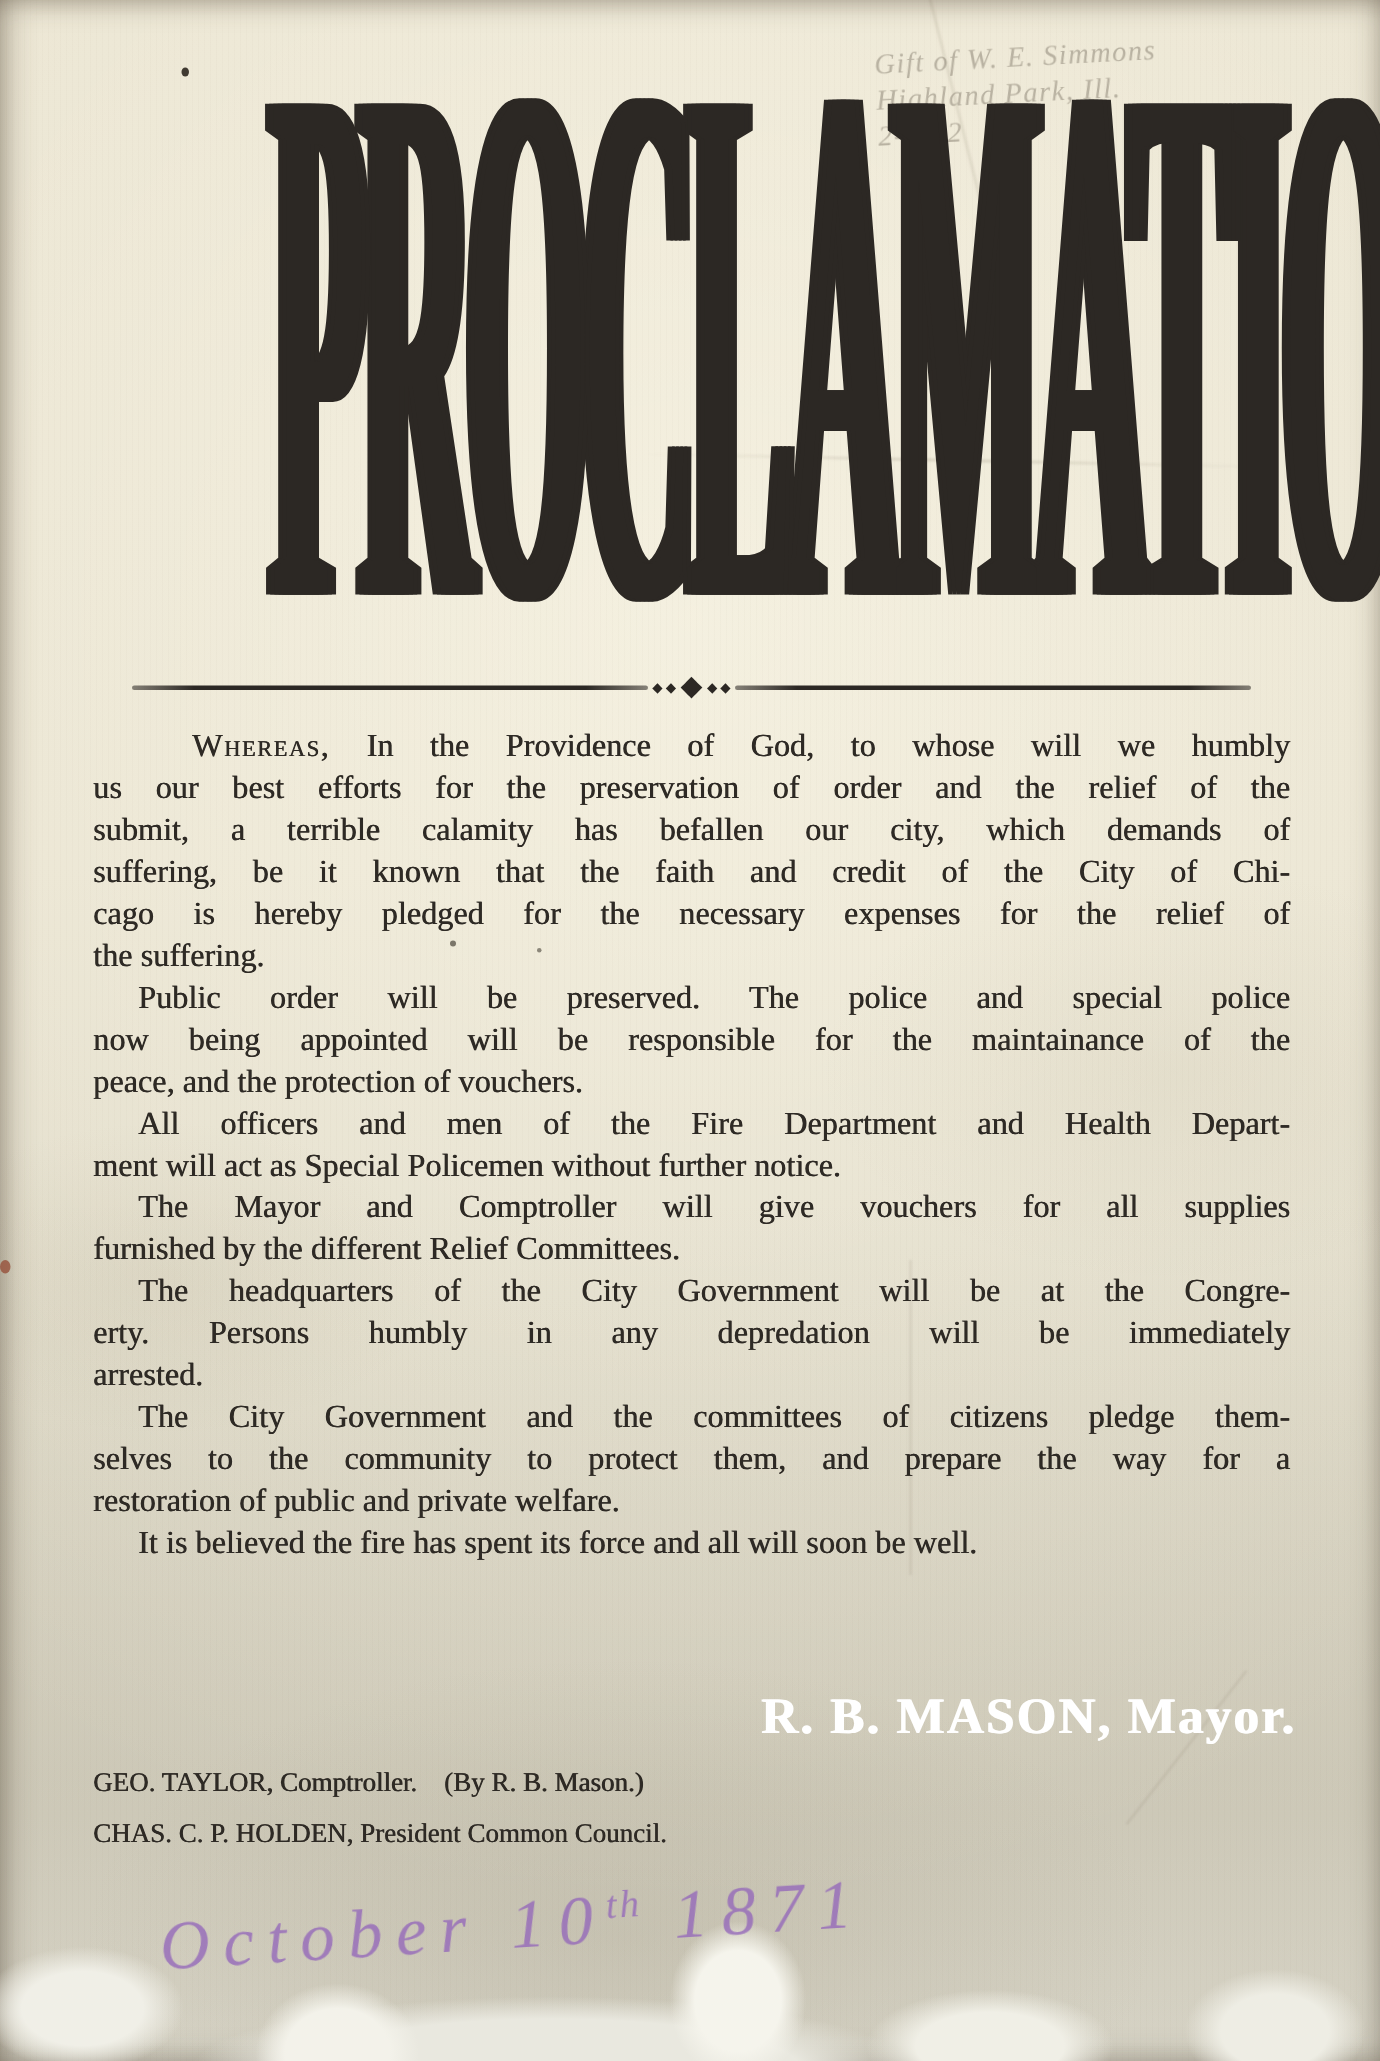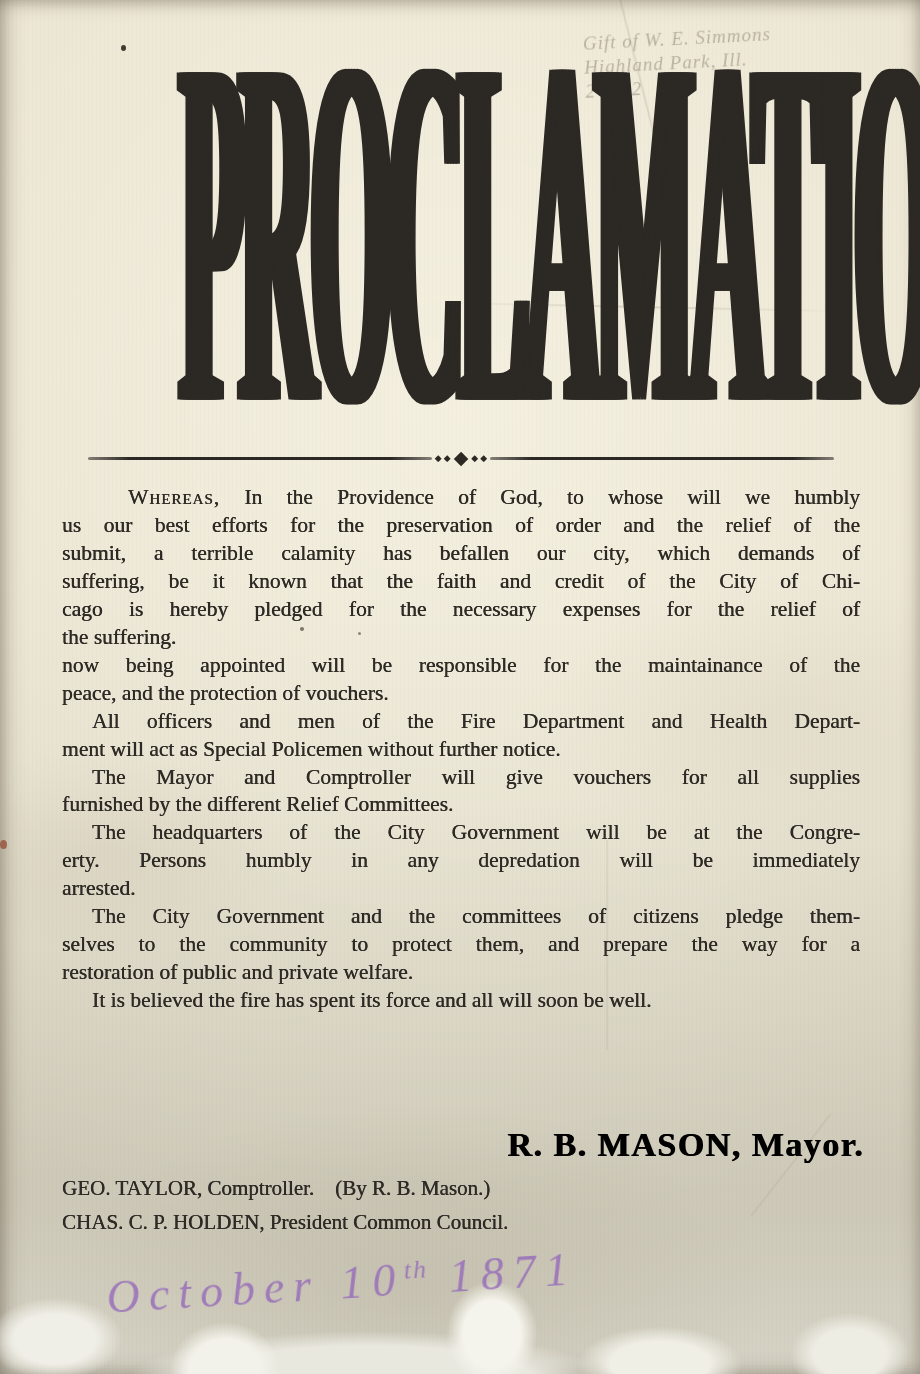--- a/index.html
+++ b/index.html
@@ -63,25 +63,25 @@
   .divider .d-sm{font-size:9px;margin:0 1px;}
   .divider .d-lg{font-size:19px;margin:0 2px;}
 
   .body-col{position:absolute;left:62px;top:484px;width:798px;color:#2e2a25;
     font-size:21.5px;text-shadow:.35px 0 currentColor;}
   .line{line-height:27.95px;text-align:justify;text-align-last:justify;}
   .line.first{text-indent:30px;}
   .line.last{text-align-last:left;}
   .lead-caps{font-variant:small-caps;letter-spacing:1px;margin-left:36px;}
 
-  .sig-primary{position:absolute;right:56px;top:1126px;color:#000000;
+  .sig-primary{position:absolute;right:56px;top:1126px;color:#ffffff;
     font-weight:bold;font-size:34px;letter-spacing:1.5px;
     text-shadow:.8px 0 currentColor;}
   .signers{position:absolute;left:62px;top:1172px;color:#2e2a25;
-    font-size:21px;line-height:33.8px;white-space:pre-wrap;
+    font-size:18px;line-height:33.8px;white-space:pre-wrap;
     text-shadow:.35px 0 currentColor;}
 
   .hand-date{position:absolute;left:106px;top:1252px;width:620px;
     transform:rotate(-3.5deg);color:rgba(147,102,186,.78);
     font-style:italic;font-size:46px;letter-spacing:9px;
     filter:blur(.5px);}
   .hand-date sup{font-size:26px;letter-spacing:2px;}
 </style>
 </head>
 <body>
@@ -124,20 +124,21 @@
 <div class="body-col">
     <div class="para">
       <div class="line first"><span class="lead-caps">Whereas,</span> In the Providence of God, to whose will we humbly</div>
       <div class="line">us our best efforts for the preservation of order and the relief of the</div>
       <div class="line">submit, a terrible calamity has befallen our city, which demands of</div>
       <div class="line">suffering, be it known that the faith and credit of the City of Chi-</div>
       <div class="line">cago is hereby pledged for the necessary expenses for the relief of</div>
       <div class="line last">the suffering.</div>
     </div>
     <div class="para">
+      <div class="line first">Public order will be preserved. The police and special police</div>
       <div class="line">now being appointed will be responsible for the maintainance of the</div>
       <div class="line last">peace, and the protection of vouchers.</div>
     </div>
     <div class="para">
       <div class="line first">All officers and men of the Fire Department and Health Depart-</div>
       <div class="line last">ment will act as Special Policemen without further notice.</div>
     </div>
     <div class="para">
       <div class="line first">The Mayor and Comptroller will give vouchers for all supplies</div>
       <div class="line last">furnished by the different Relief Committees.</div>

